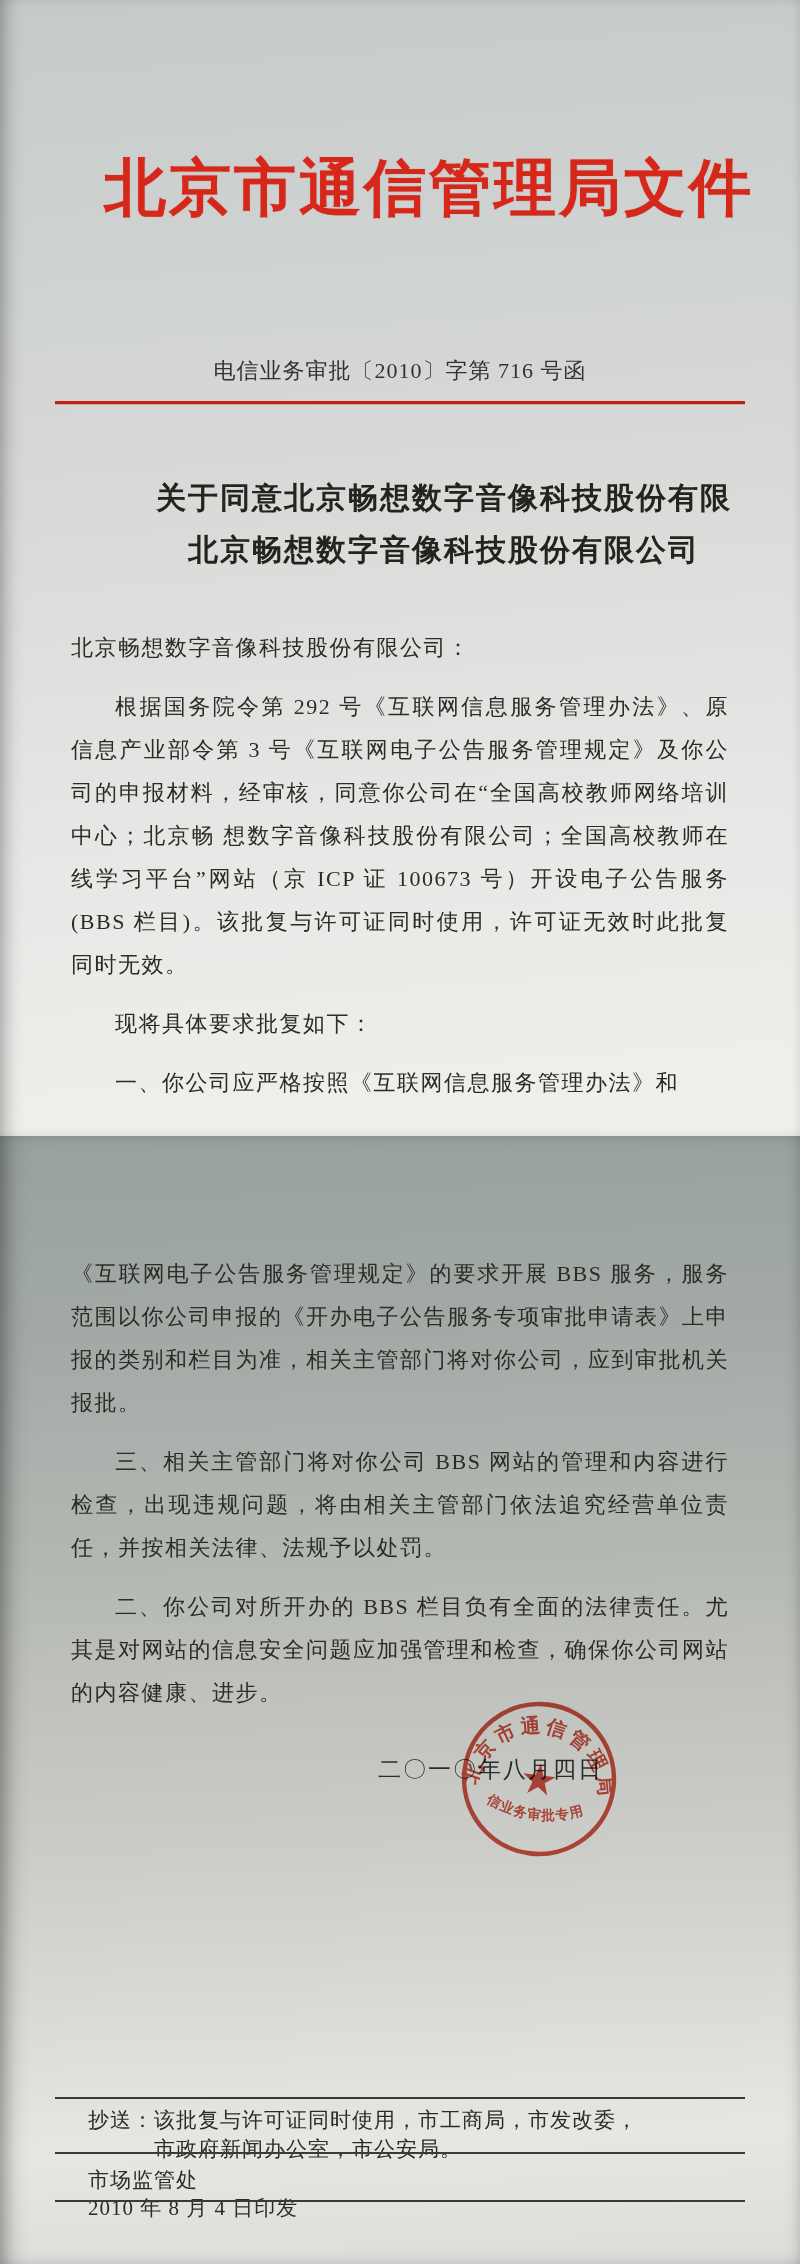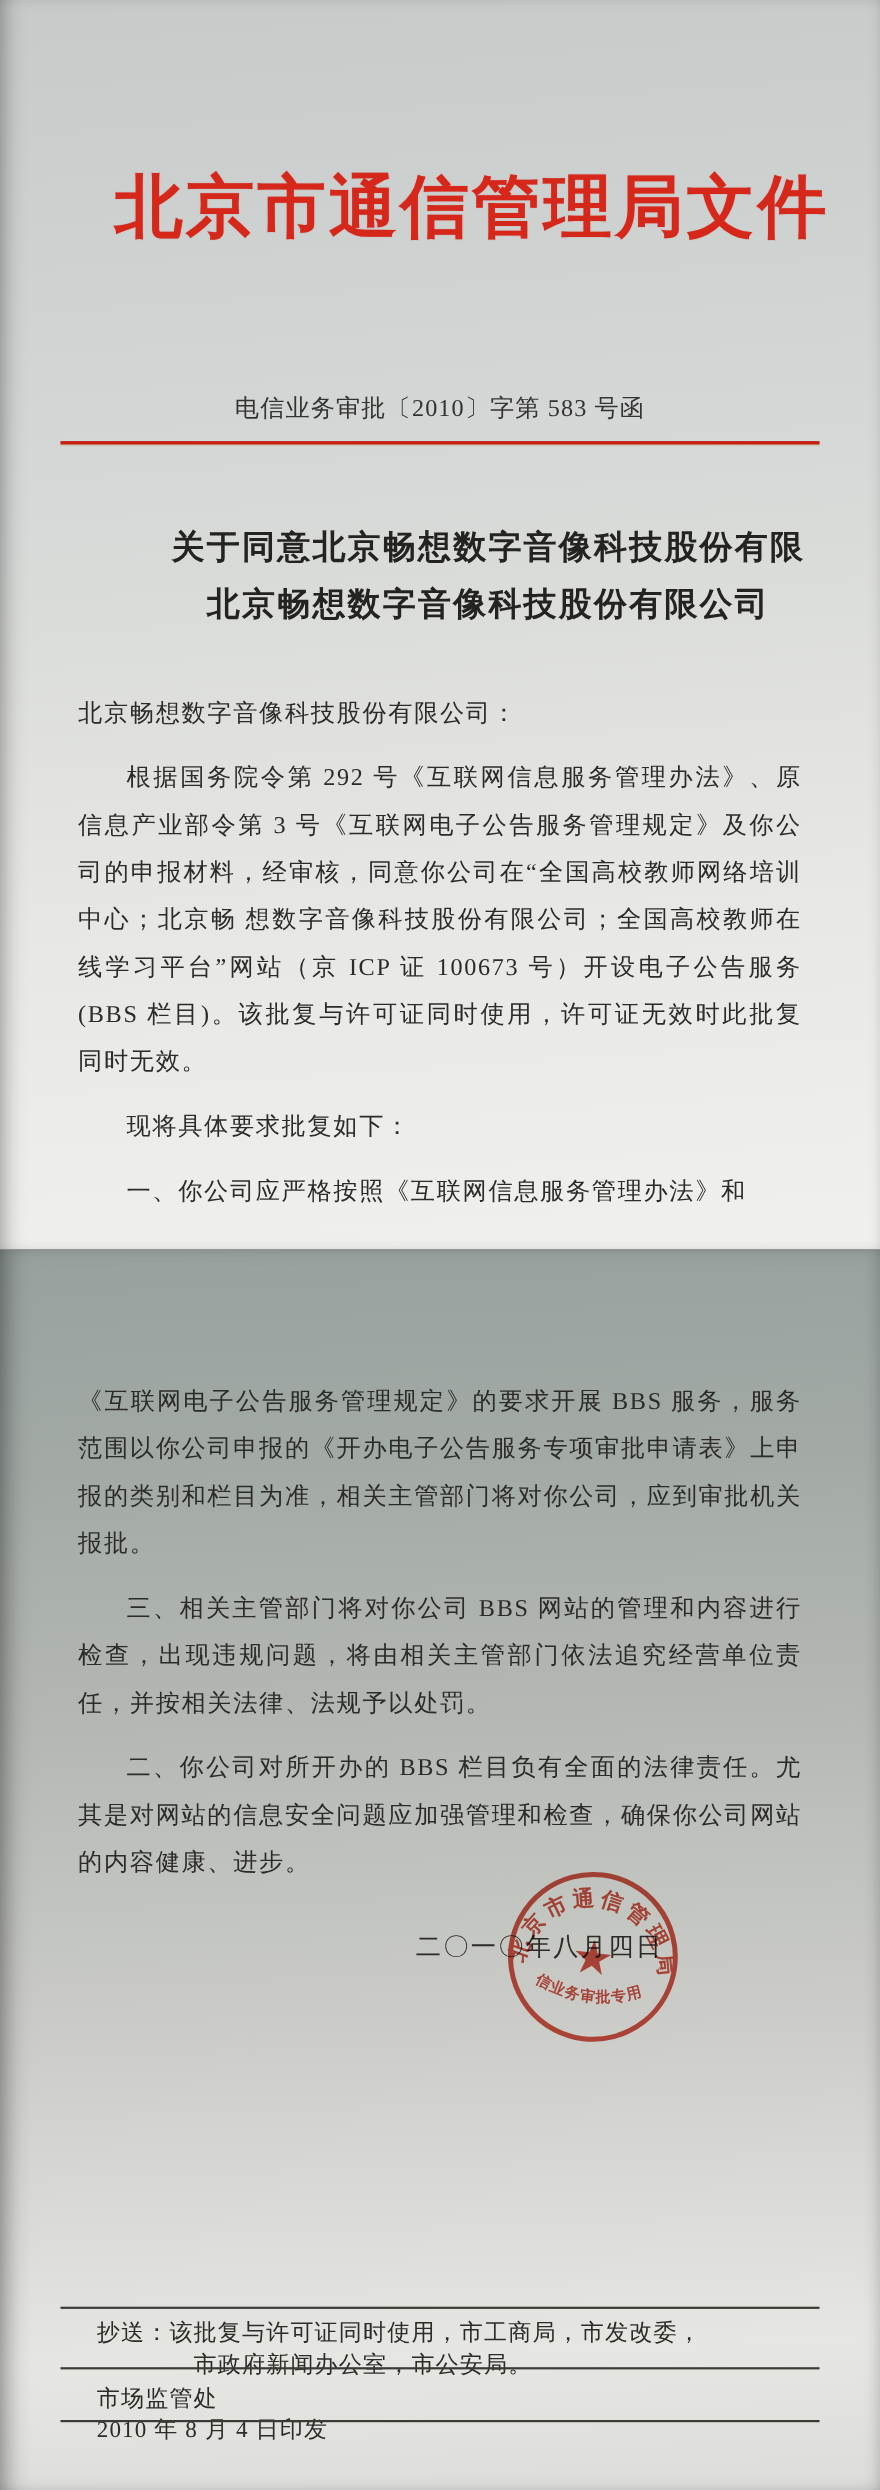--- a/index.html
+++ b/index.html
@@ -30,30 +30,30 @@
   .docnum{font-size:22px;color:#33332f;letter-spacing:1px;}
   .redrule{left:55px;width:690px;height:3px;background:#c41f12;box-shadow:0 1px 0 rgba(180,140,60,.45);}
   .doctitle{font-size:30px;font-weight:bold;color:#23231f;line-height:52px;letter-spacing:2px;padding-left:44px;}
   .bodytext{left:55px;width:690px;color:#2b2b27;font-size:22px;line-height:43px;letter-spacing:1.5px;text-align:justify;}
   .bodytext p{margin:16px;text-indent:2em;}
   .bodytext p.noindent{text-indent:0;}
   .dateline{font-size:23px;color:#2b2b27;letter-spacing:2px;white-space:nowrap;}
   .seal{mix-blend-mode:multiply;opacity:.9;transform:rotate(7deg);}
   .footer-rule{left:55px;width:690px;height:2px;background:#3a3a36;}
   .cc{left:88px;width:630px;font-size:21px;color:#2b2b27;line-height:29px;letter-spacing:1px;}
-  .cc .cc2{margin-left:88px;}
+  .cc .cc2{margin-left:66px;}
   .issuer-row{left:88px;width:624px;font-size:21px;color:#2b2b27;display:flex;justify-content:space-between;letter-spacing:1px;flex-direction:column;}
 </style>
 </head>
 <body>
 
 <div class="page" id="page1">
   <div class="abs center letterhead" style="top:146px;">北京市通信管理局文件</div>
 
-  <div class="abs center docnum" style="top:356px;">电信业务审批〔2010〕字第 583 号函</div>
+  <div class="abs center docnum" style="top:356px;">电信业务审批〔2010〕字第 716 号函</div>
 
   <div class="abs redrule" style="top:401px;"></div>
 
   <div class="abs center doctitle" style="top:472px;">
     <div>关于同意北京畅想数字音像科技股份有限</div>
     <div>北京畅想数字音像科技股份有限公司</div>
   </div>
 
   <div class="abs bodytext" style="top:610px;">
     <p class="noindent">北京畅想数字音像科技股份有限公司：</p>

